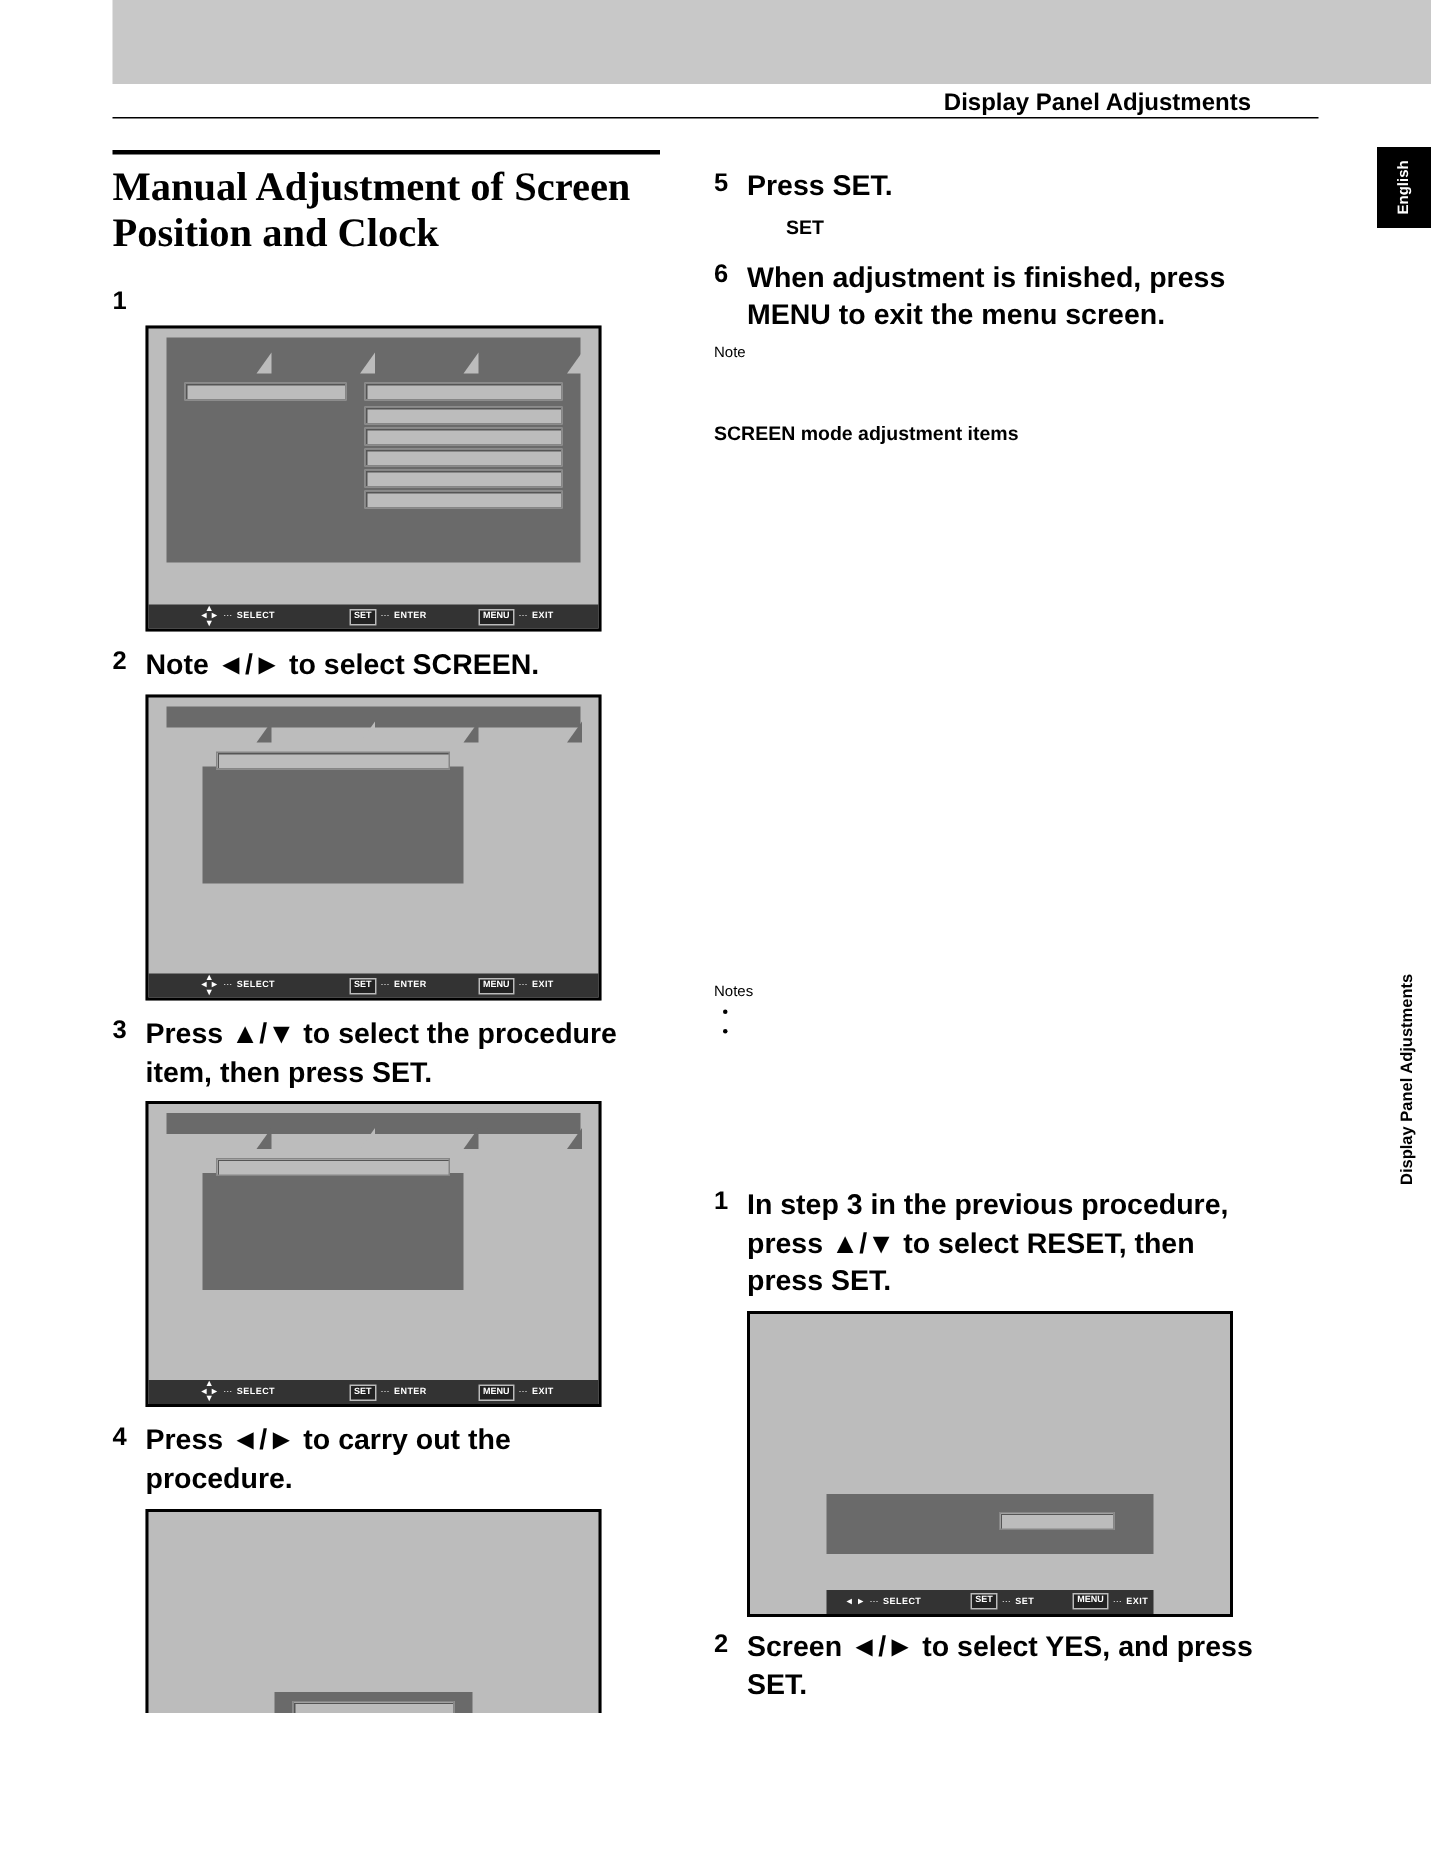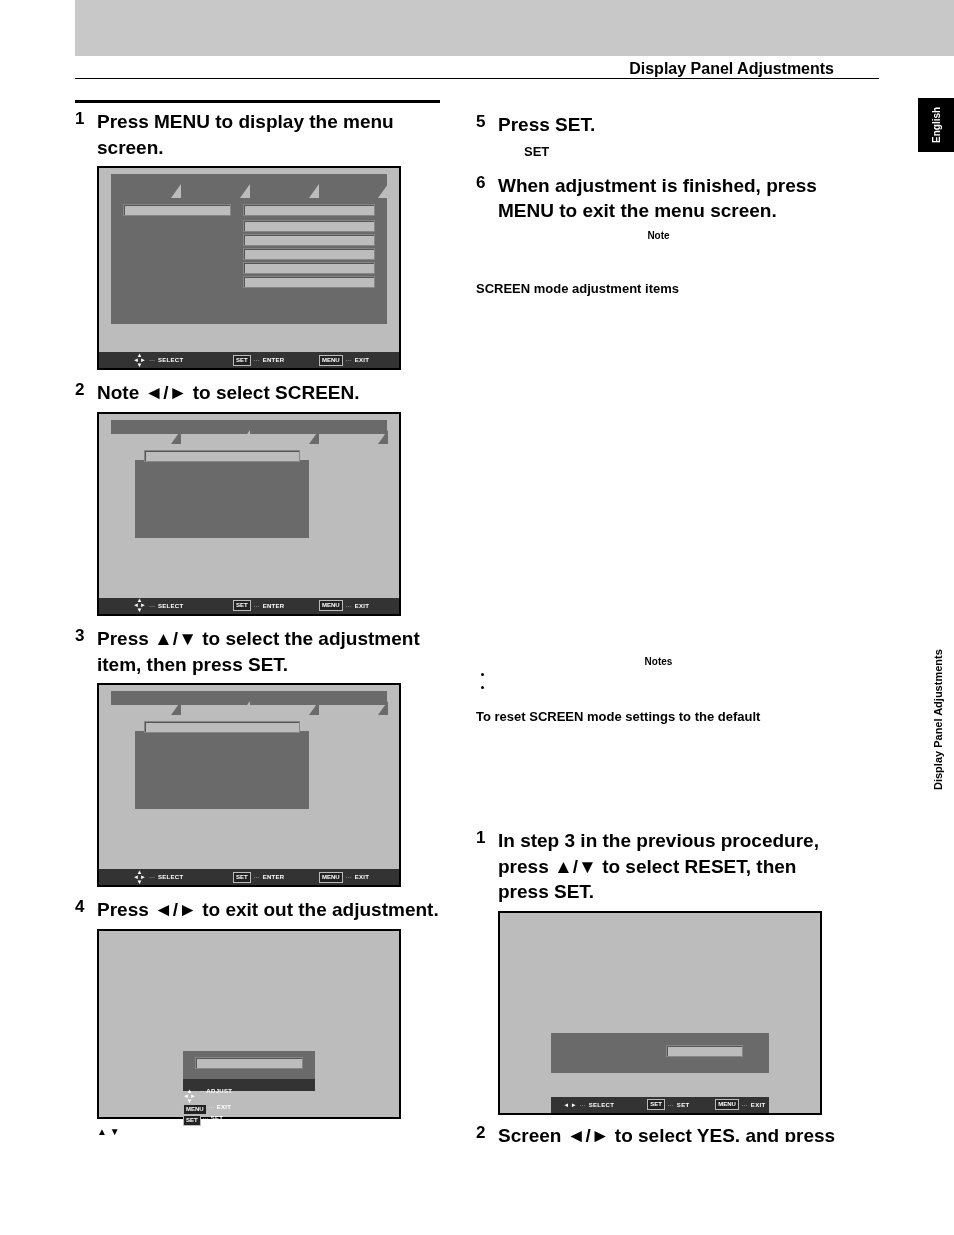--- a/index.html
+++ b/index.html
@@ -11,21 +11,21 @@
   .tab-r2{position:absolute;right:0;top:630px;width:32px;height:180px;background:#fff;color:#000;font-size:11px;font-weight:bold;writing-mode:vertical-rl;transform:rotate(180deg);display:flex;align-items:center;justify-content:center;}
   .sec-rule{border-top:3px solid #000;margin-bottom:6px;}
   .title{font-family:"Times New Roman",serif;font-weight:bold;font-size:27px;line-height:1.15;margin:0 0 20px 0;}
   .col{position:absolute;top:100px;width:365px;}
   .col-l{left:75px;}
   .col-r{left:476px;}
   .step{display:flex;margin:4px 0 6px 0;}
   .sn{font-weight:bold;font-size:17px;width:22px;flex:none;line-height:1.2;}
   .st{font-weight:bold;font-size:19px;line-height:1.35;}
   .indent{margin-left:48px;font-weight:bold;font-size:13px;}
-  .note{font-size:10px;font-weight:bold;margin:4px 0 2px 0;text-align:center;}
+  .note{font-size:10px;font-weight:normal;margin:4px 0 2px 0;}
   .subh{font-weight:bold;font-size:13px;margin:16px 0 8px 0;}
   .dots li{font-size:10px;margin:2px 0;list-style:disc;}
   .dots{padding-left:18px;margin:2px 0;}
   .osd{border:2px solid #000;background:#bcbcbc;margin:4px 0 10px 22px;position:relative;}
   .osd-inner{position:absolute;background:#6a6a6a;}
   .osd-tabs{position:absolute;height:14px;left:4%;right:4%;display:flex;}
   .osd-tabs span{flex:1;position:relative;}
   .osd-tabs span:before{content:"";position:absolute;right:-1px;top:-2px;width:0;height:0;border-left:10px solid transparent;border-bottom:14px solid #bcbcbc;}
   .osd-tabs .dark:before{border-bottom-color:#6a6a6a;}
   .osd-row{position:absolute;height:10px;background:#bcbcbc;border:1px solid #868686;box-shadow:1px 1px 0 #555 inset;}
@@ -46,24 +46,24 @@
 
 <div class="page">
   <div class="gray-top"></div>
   <div class="hdr">Display Panel Adjustments</div>
   <div class="hdr-rule"></div>
   <div class="tab-r1">English</div>
   <div class="tab-r2">Display Panel Adjustments</div>
 
   <div class="col col-l">
     <div class="sec-rule"></div>
+    <h1 class="title">Manual Adjustment of Screen Position and Clock</h1>
 
     <div class="step">
       <div class="sn">1</div>
-      <div class="st">Press MENU to display the menu screen.</div>
     </div>
     <div class="osd" style="width:300px;height:200px;">
       <div class="osd-inner" style="left:4%;right:4%;top:6px;height:150px;"></div>
       <div class="osd-tabs" style="top:18px;">
           <span></span>
           <span></span>
           <span></span>
           <span></span>
         </div>
       <div class="osd-row" style="left:8%;right:56%;top:36px;"></div>
@@ -134,21 +134,21 @@
         <div class="grp" style="left:220px;">
           <span class="kbox">MENU</span>
             <span class="kdots">···</span>
             <span class="klab">EXIT</span>
         </div>
       </div>
     </div>
 
     <div class="step">
       <div class="sn">3</div>
-      <div class="st">Press ▲/▼ to select the adjustment item, then press SET.</div>
+      <div class="st">Press ▲/▼ to select the procedure item, then press SET.</div>
     </div>
     <div class="osd" style="width:300px;height:200px;">
       <div class="osd-inner" style="left:4%;right:4%;top:6px;height:14px;"></div>
       <div class="osd-tabs" style="top:18px;">
           <span class="dark"></span>
           <span></span>
           <span class="dark"></span>
           <span class="dark"></span>
         </div>
       <div class="osd-inner" style="left:12%;right:30%;top:46px;height:78px;"></div>
@@ -174,21 +174,21 @@
         <div class="grp" style="left:220px;">
           <span class="kbox">MENU</span>
             <span class="kdots">···</span>
             <span class="klab">EXIT</span>
         </div>
       </div>
     </div>
 
     <div class="step">
       <div class="sn">4</div>
-      <div class="st">Press ◄/► to exit out the adjustment.</div>
+      <div class="st">Press ◄/► to carry out the procedure.</div>
     </div>
     <div class="osd4" style="width:300px;height:186px;">
       <div class="osd-inner" style="left:28%;right:28%;top:120px;height:40px;"></div>
       <div class="osd-row" style="left:32%;right:32%;top:126px;"></div>
       <div style="position:absolute;left:28%;right:28%;top:148px;height:12px;background:#333;">
         <div class="grp" style="left:8px;top:0;">
           <span class="arrcross">
               <span>▲</span>
               <span class="mid">
                 <span>◄</span>
@@ -230,21 +230,20 @@
     <div class="note">Note</div>
 
     <div class="subh" style="margin-top:40px;">SCREEN mode adjustment items</div>
 
     <div class="note" style="margin-top:360px;">Notes</div>
     <ul class="dots">
         <li></li>
         <li></li>
       </ul>
 
-    <div class="subh">To reset SCREEN mode settings to the default</div>
 
     <div style="height:92px;"></div>
 
     <div class="step">
       <div class="sn">1</div>
       <div class="st">In step 3 in the previous procedure, press ▲/▼ to select RESET, then press SET.</div>
     </div>
     <div class="osd5" style="width:320px;height:200px;">
       <div class="osd-inner" style="left:16%;right:16%;top:120px;height:40px;"></div>
       <div class="osd-row" style="left:52%;right:24%;top:132px;"></div>

